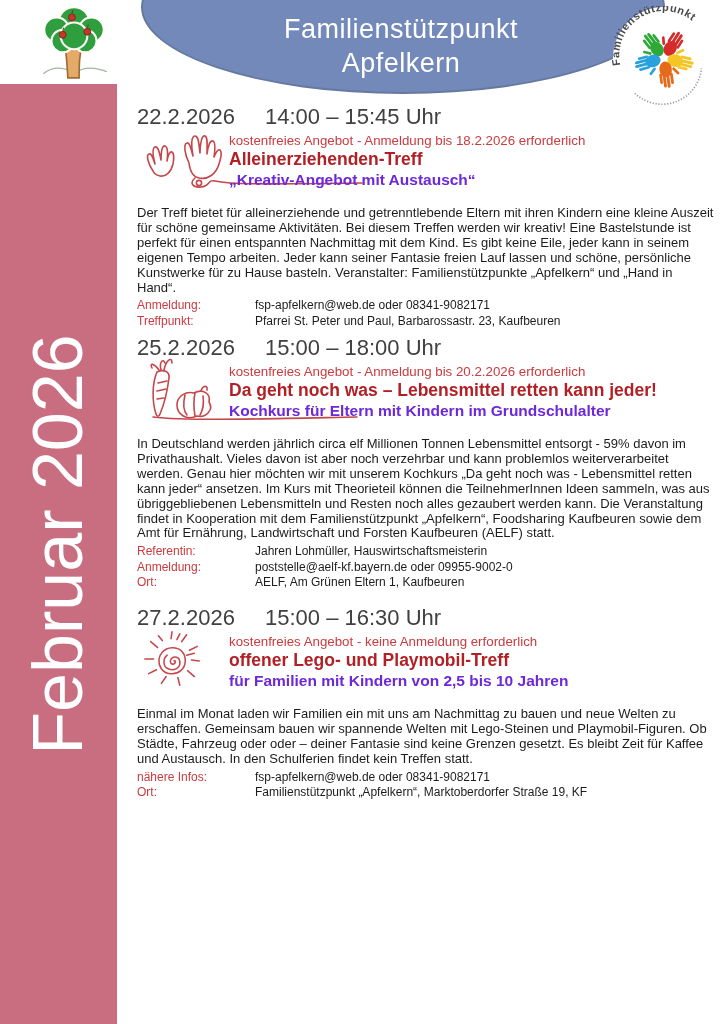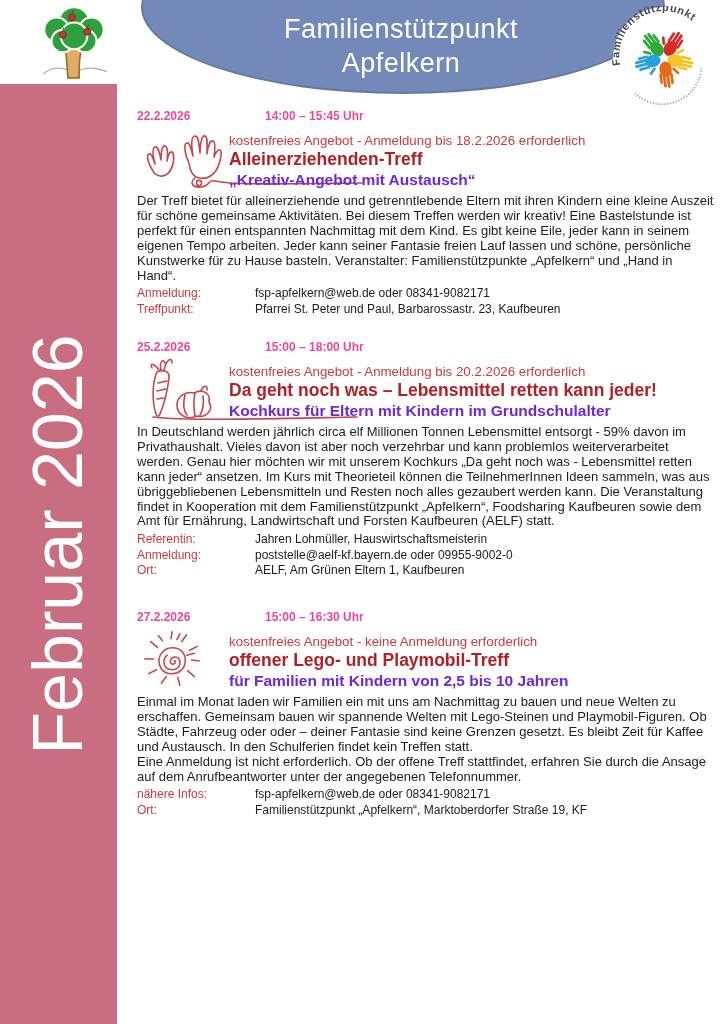--- a/index.html
+++ b/index.html
@@ -29,27 +29,27 @@
   }
   .sidebar-label {
     position:absolute; left:-292px; top:408px; width:700px; height:105px;
     transform:rotate(-90deg);
     color:#ffffff; font-size:70px; font-weight:400; text-align:center;
     line-height:105px; white-space:nowrap;
   }
 
   
   .event { position:absolute; left:137px; width:577px; }
-  .event-head { color:#ec4899; font-size:12px; font-weight:bold; line-height:21px; }
+  .event-head { color:#404040; font-size:22px; font-weight:normal; line-height:21px; }
   .event-date { display:inline-block; width:128px; }
   .event-time { display:inline-block; }
   .event-note { margin:6px 0 0 92px; color:#ca3a3f; font-size:13.3px; line-height:15px; }
   .event-title { margin:1px 0 0 92px; color:#b21f24; font-size:17.5px; font-weight:bold; line-height:21px; }
   .event-subtitle { margin:0 0 0 92px; color:#6d28d9; font-size:15.5px; font-weight:bold; line-height:20px; }
-  .event-body { margin-top:4px; color:#1c1c1c; font-size:13px; line-height:14.9px; }
+  .event-body { margin-top:16px; color:#1c1c1c; font-size:13px; line-height:14.9px; }
   .info-rows { margin-top:3px; }
   .info-row { display:flex; font-size:12px; line-height:15.3px; }
   .info-label { width:118px; flex:0 0 118px; color:#ca3a3f; }
   .info-value { color:#1c1c1c; }
   .sketch { position:absolute; pointer-events:none; }
   .sketch path, .sketch line, .sketch circle { fill:none; stroke:#c5474b; stroke-width:1.6; stroke-linecap:round; stroke-linejoin:round; }
   .ev-rel { position:relative; z-index:1; }
 </style>
 </head>
 <body>
@@ -181,21 +181,20 @@
       <path d="M39,13 L42,7 M49,29 L57,27 M24,14 L20,9"></path>
     </svg>
     <div class="ev-rel">
       <div class="event-head">
         <span class="event-date">27.2.2026</span><span class="event-time">15:00 – 16:30 Uhr</span>
       </div>
       <div class="event-note">kostenfreies Angebot - keine Anmeldung erforderlich</div>
       <div class="event-title">offener Lego- und Playmobil-Treff</div>
       <div class="event-subtitle">für Familien mit Kindern von 2,5 bis 10 Jahren</div>
       <div class="event-body">Einmal im Monat laden wir Familien ein mit uns am Nachmittag zu bauen und neue Welten zu erschaffen.  Gemeinsam bauen wir spannende Welten mit Lego-Steinen und Playmobil-Figuren. Ob Städte, Fahrzeug oder oder – deiner Fantasie sind keine Grenzen gesetzt. Es bleibt Zeit für Kaffee und Austausch. In den Schulferien findet kein Treffen statt.</div>
-      <div class="event-body" style="margin-top:0;">Eine Anmeldung ist nicht erforderlich. Ob der offene Treff stattfindet, erfahren Sie durch die Ansage auf dem Anrufbeantworter unter der angegebenen Telefonnummer.</div>
       <div class="info-rows">
         <div class="info-row">
           <span class="info-label">nähere Infos:</span>
           <span class="info-value">fsp-apfelkern@web.de oder 08341-9082171</span>
         </div>
         <div class="info-row">
           <span class="info-label">Ort:</span>
           <span class="info-value">Familienstützpunkt „Apfelkern“, Marktoberdorfer Straße 19, KF</span>
         </div>
       </div>

